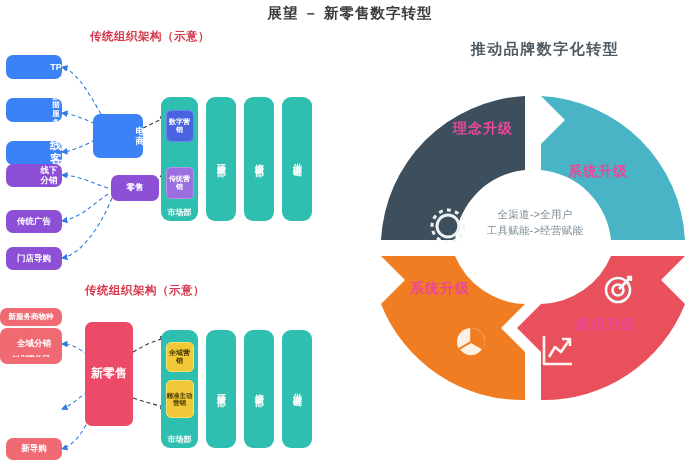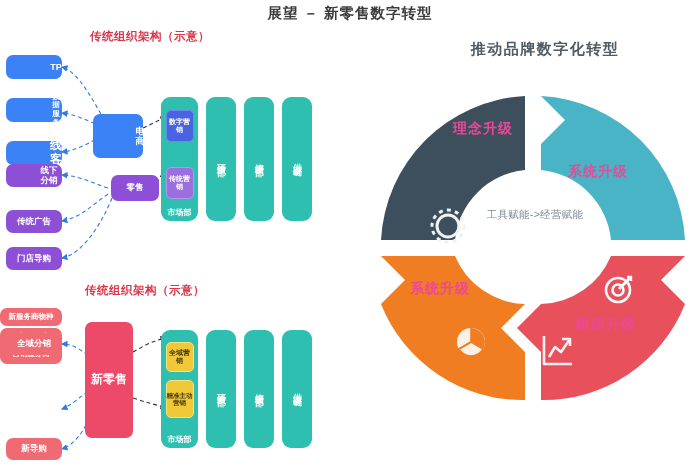--- a/index.html
+++ b/index.html
@@ -164,21 +164,21 @@
   <div class="node pink" style="left:0px;top:308px;width:62px;height:18px;font-size:7.5px;">新服务商物种</div>
 
   <div class="node pink" style="left:0px;top:328px;width:62px;height:36px;font-size:7.5px;white-space:pre-line;">数据服务商
 内容服务商
 营销服务商</div>
 
   <div class="node pink" style="left:6px;top:333px;width:56px;height:22px;font-size:8.5px;">全域分销</div>
 
   <div class="node pink" style="left:6px;top:438px;width:56px;height:22px;font-size:8.5px;">新导购</div>
 
-  <div class="node rose hub" style="left:85px;top:322px;width:48px;height:116px;font-size:12px;font-family:Liberation Serif, serif;">新零售</div>
+  <div class="node rose hub" style="left:85px;top:322px;width:48px;height:104px;font-size:12px;font-family:Liberation Serif, serif;">新零售</div>
 
   <div class="dept market" style="left:161px;top:330px;width:37px;height:118px;">
     <div class="chip gold" style="height:30px;margin-top:3px;white-space:pre-line;">全域营销</div>
     <div class="chip gold" style="height:38px;margin-top:8px;white-space:pre-line;font-size:6.5px;">精准主动营销</div>
     <div class="botlabel">市场部</div>
   </div>
 
   <div class="dept" style="left:206px;top:330px;width:30px;height:118px;">
     <div class="vlabel">研发部</div>
   </div>
@@ -242,16 +242,17 @@
     </svg>
 
     
     <div class="seg-label" style="left:75px;top:42px;">理念升级</div>
     <div class="seg-label" style="left:190px;top:85px;">系统升级</div>
     <div class="seg-label" style="left:198px;top:238px;">组织升级</div>
     <div class="seg-label" style="left:32px;top:202px;">系统升级</div>
   </div>
 
   <div class="center-text">
+    <div>全渠道-&gt;全用户</div>
     <div>工具赋能-&gt;经营赋能</div>
   </div>
 
 </div>
 
 </body></html>

